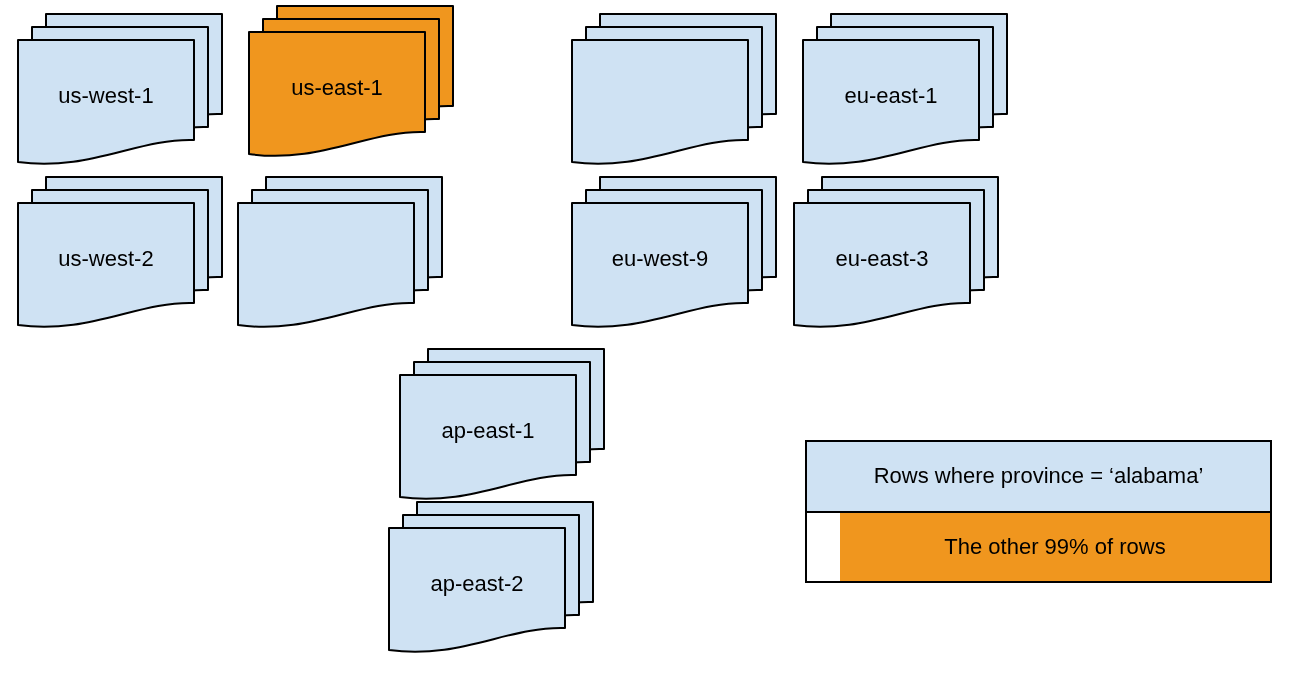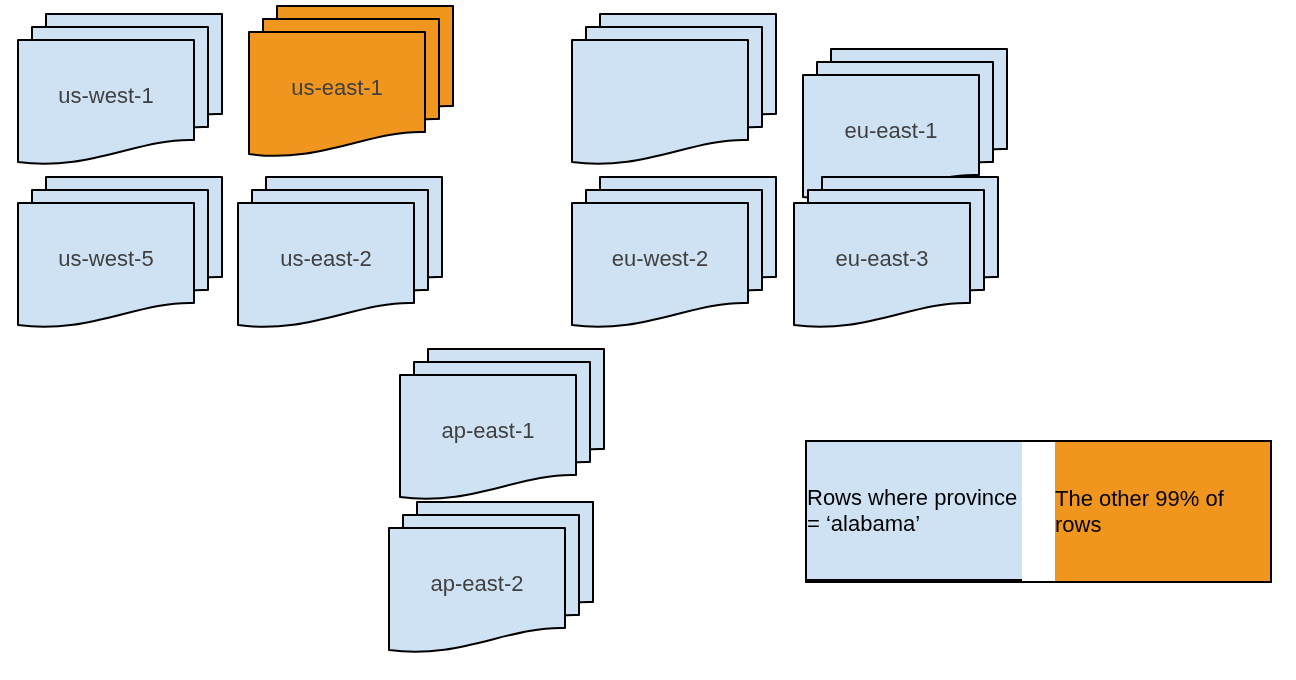--- a/index.html
+++ b/index.html
@@ -37,47 +37,47 @@
   .stack .stack-label {
     position: absolute;
     left: 1px;
     top: 27px;
     width: 176px;
     height: 112px;
     display: flex;
     align-items: center;
     justify-content: center;
     font-size: 22px;
-    color: #404040;
+    color: #000000;
     white-space: nowrap;
     pointer-events: none;
   }
   
   .s-us-west-1 { left: 17px;  top: 13px;  }
   .s-us-east-1 { left: 248px; top: 5px;  }
   .s-eu-west-1 { left: 571px; top: 13px;  }
-  .s-eu-east-1 { left: 802px; top: 13px; margin-top: 35px;  }
+  .s-eu-east-1 { left: 802px; top: 13px;  }
   .s-us-west-2 { left: 17px;  top: 176px; }
   .s-us-east-2 { left: 237px; top: 176px; }
   .s-eu-west-2 { left: 571px; top: 176px; }
   .s-eu-east-2 { left: 793px; top: 176px; }
   .s-ap-east-1 { left: 399px; top: 348px; }
   .s-ap-east-2 { left: 388px; top: 501px; }
 
   
   .legend {
     position: absolute;
     left: 805px;
     top: 440px;
     width: 467px;
     height: 143px;
     border: 2px solid var(--stroke, #000);
     box-sizing: border-box;
     display: flex;
-    flex-direction: row;
+    flex-direction: column;
   }
   .legend-row {
     flex: 1 1 50%;
     display: flex;
     align-items: center;
     justify-content: center;
     font-size: 22px;
     color: #000;
   }
   .legend-row.first {
@@ -125,39 +125,38 @@
     </svg>
     <span class="stack-label">eu-east-1</span>
   </div>
 
   <div class="stack blue s-us-west-2">
     <svg width="207" height="156" viewBox="0 0 207 156">
       <path class="doc-path" transform="translate(29,1)" d="M0,0 H176 V100 C120,98 70,132 0,122 Z"></path>
       <path class="doc-path" transform="translate(15,14)" d="M0,0 H176 V100 C120,98 70,132 0,122 Z"></path>
       <path class="doc-path" transform="translate(1,27)" d="M0,0 H176 V100 C120,98 70,132 0,122 Z"></path>
     </svg>
-    <span class="stack-label">us-west-5</span>
+    <span class="stack-label">us-west-2</span>
   </div>
 
   <div class="stack blue s-us-east-2">
     <svg width="207" height="156" viewBox="0 0 207 156">
       <path class="doc-path" transform="translate(29,1)" d="M0,0 H176 V100 C120,98 70,132 0,122 Z"></path>
       <path class="doc-path" transform="translate(15,14)" d="M0,0 H176 V100 C120,98 70,132 0,122 Z"></path>
       <path class="doc-path" transform="translate(1,27)" d="M0,0 H176 V100 C120,98 70,132 0,122 Z"></path>
     </svg>
-    <span class="stack-label">us-east-2</span>
   </div>
 
   <div class="stack blue s-eu-west-2">
     <svg width="207" height="156" viewBox="0 0 207 156">
       <path class="doc-path" transform="translate(29,1)" d="M0,0 H176 V100 C120,98 70,132 0,122 Z"></path>
       <path class="doc-path" transform="translate(15,14)" d="M0,0 H176 V100 C120,98 70,132 0,122 Z"></path>
       <path class="doc-path" transform="translate(1,27)" d="M0,0 H176 V100 C120,98 70,132 0,122 Z"></path>
     </svg>
-    <span class="stack-label">eu-west-2</span>
+    <span class="stack-label">eu-west-9</span>
   </div>
 
   <div class="stack blue s-eu-east-2">
     <svg width="207" height="156" viewBox="0 0 207 156">
       <path class="doc-path" transform="translate(29,1)" d="M0,0 H176 V100 C120,98 70,132 0,122 Z"></path>
       <path class="doc-path" transform="translate(15,14)" d="M0,0 H176 V100 C120,98 70,132 0,122 Z"></path>
       <path class="doc-path" transform="translate(1,27)" d="M0,0 H176 V100 C120,98 70,132 0,122 Z"></path>
     </svg>
     <span class="stack-label">eu-east-3</span>
   </div>

